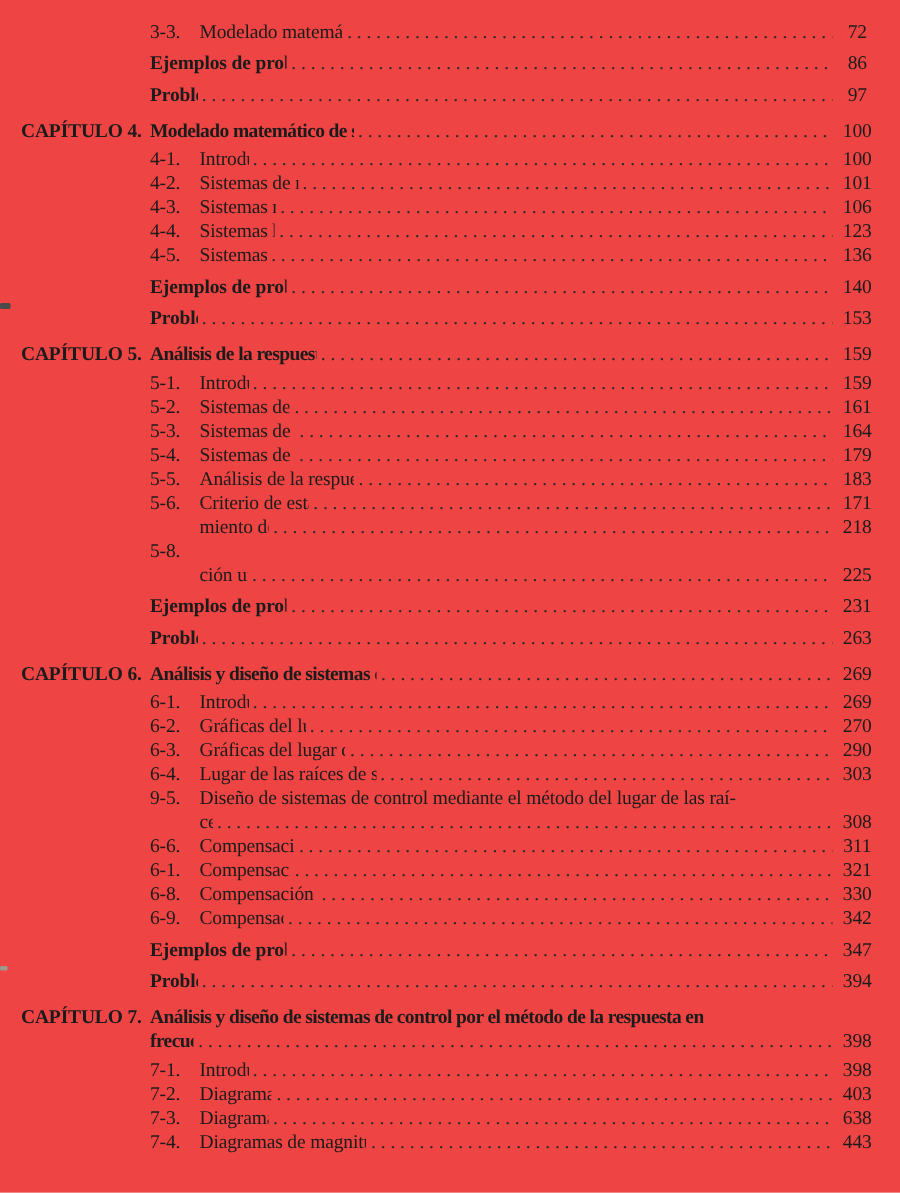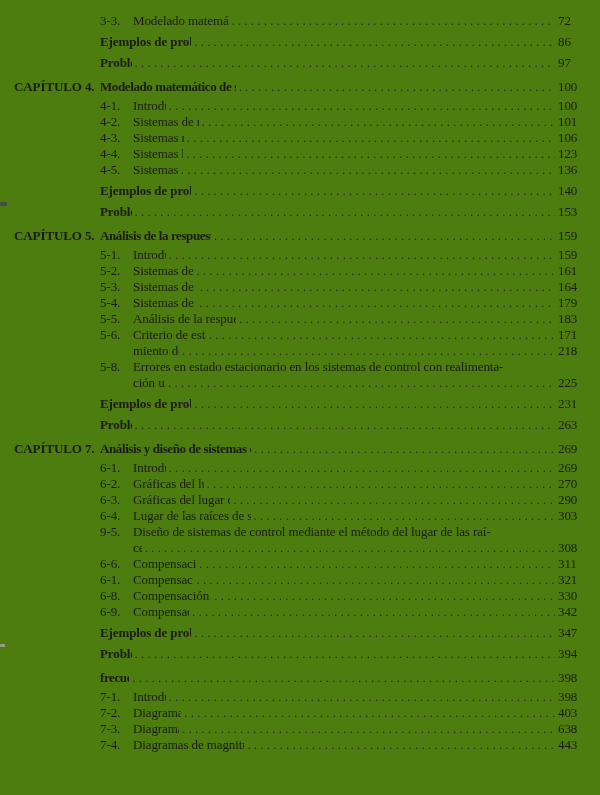--- a/index.html
+++ b/index.html
@@ -1,21 +1,21 @@
 <!DOCTYPE html>
 <html><head>
 <meta charset="utf-8">
 <style>
   * { margin: 0; padding: 0; box-sizing: border-box; }
   html, body { width: 600px; height: 795px; overflow: hidden; }
   body { background: #f6f5f1; font-family: "Liberation Serif", serif; color: #1b1b1b; }
   .page {
     position: relative;
     width: 600px; height: 795px;
-    background: #4d7c0f;
+    background: #ef4444;
     padding: 13px 15px 8px 14px;
     overflow: hidden;
   }
   .toc { width: 100%; }
   .entry { width: 100%; }
   .sp-s { margin-top: 3px; font-family: Liberation Serif, serif; }
   .sp-m { margin-top: 5px; }
   .sp-l { margin-top: 8px; }
   .line {
     display: flex;
@@ -36,21 +36,21 @@
     overflow: hidden;
     white-space: nowrap;
     margin: 0 3px;
     color: #2a2a2a;
   }
   .leader::after {
     content: "........................................................................................................................";
     letter-spacing: 3.2px;
     font-size: 13px;
   }
-  .pagenum { flex: 0 0 27px; text-align: left; white-space: nowrap; }
+  .pagenum { flex: 0 0 27px; text-align: center; white-space: nowrap; }
   .artifact-1 {
     position: absolute; left: 0; top: 202px;
     width: 7px; height: 4px; background: #4a4a4a; border-radius: 1px;
   }
   .artifact-2 {
     position: absolute; left: 0; top: 644px;
     width: 5px; height: 3px; background: #9b9b93; border-radius: 1px;
   }
 </style>
 </head>
@@ -220,21 +220,20 @@
           <span class="num"></span>
           <span class="title">miento del sistema</span>
           <span class="leader"></span>
           <span class="pagenum">218</span>
         </div>
       </div>
       <div class="entry section">
         <div class="line">
           <span class="label"></span>
           <span class="num">5-8.</span>
-          <span class="title">Errores en estado estacionario en los sistemas de control con realimenta-</span>
         </div>
         <div class="line">
           <span class="label"></span>
           <span class="num"></span>
           <span class="title">ción unitaria</span>
           <span class="leader"></span>
           <span class="pagenum">225</span>
         </div>
       </div>
       <div class="entry subhead sp-m">
@@ -248,21 +247,21 @@
       <div class="entry subhead sp-m">
         <div class="line">
           <span class="label"></span>
           <span class="title">Problemas</span>
           <span class="leader"></span>
           <span class="pagenum">263</span>
         </div>
       </div>
       <div class="entry chapter sp-l">
         <div class="line">
-          <span class="label">CAPÍTULO 7.</span>
+          <span class="label">CAPÍTULO 6.</span>
           <span class="title">Análisis y diseño de sistemas de control por el método del lugar de las raíces</span>
           <span class="leader"></span>
           <span class="pagenum">269</span>
         </div>
       </div>
       <div class="entry section sp-s">
         <div class="line">
           <span class="label"></span>
           <span class="num">6-1.</span>
           <span class="title">Introducción</span>
@@ -357,20 +356,24 @@
       </div>
       <div class="entry subhead sp-m">
         <div class="line">
           <span class="label"></span>
           <span class="title">Problemas</span>
           <span class="leader"></span>
           <span class="pagenum">394</span>
         </div>
       </div>
       <div class="entry chapter sp-l">
+        <div class="line">
+          <span class="label">CAPÍTULO 7.</span>
+          <span class="title">Análisis y diseño de sistemas de control por el método de la respuesta en</span>
+        </div>
         <div class="line">
           <span class="label"></span>
           <span class="title">frecuencia</span>
           <span class="leader"></span>
           <span class="pagenum">398</span>
         </div>
       </div>
       <div class="entry section sp-s">
         <div class="line">
           <span class="label"></span>

